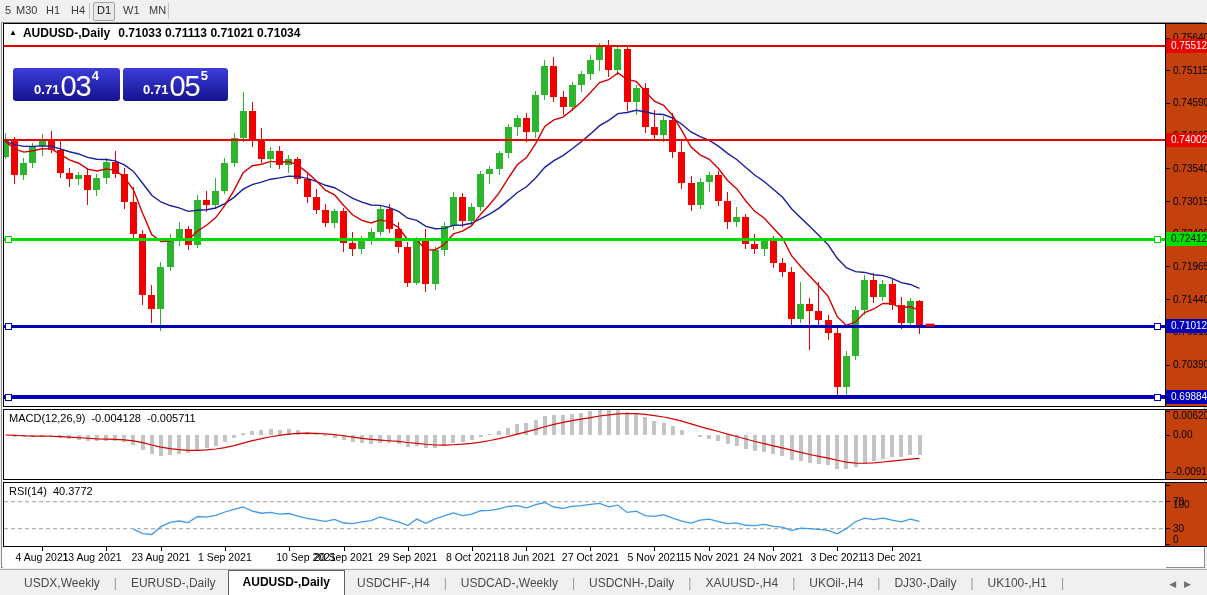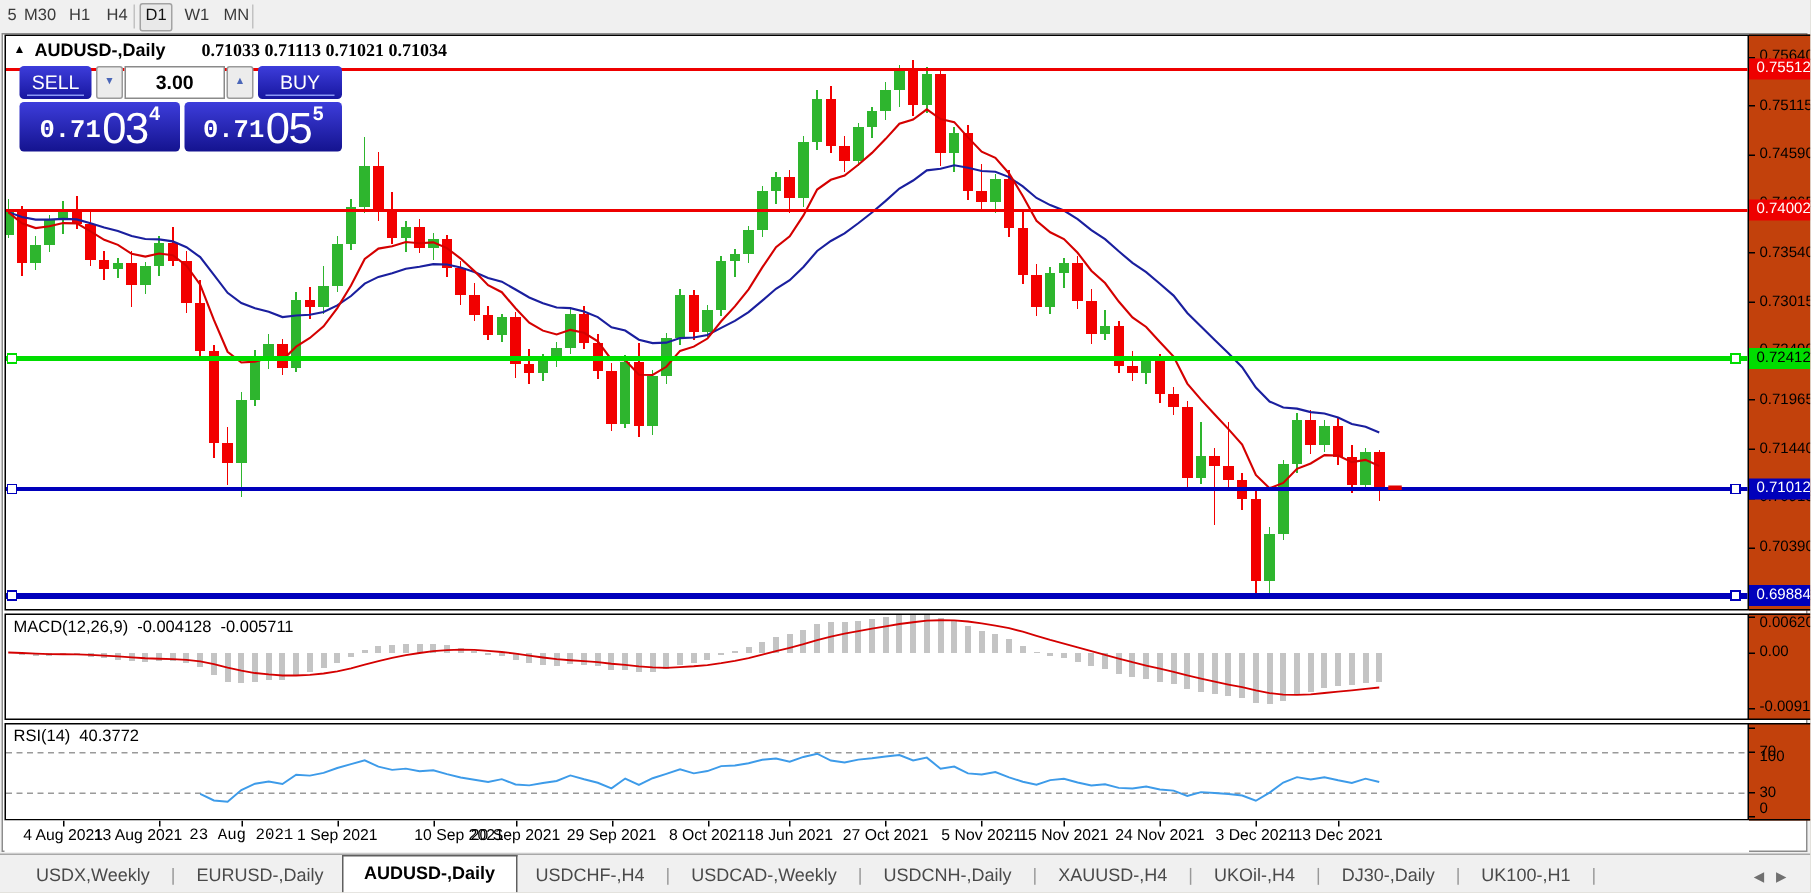--- a/index.html
+++ b/index.html
@@ -18,21 +18,21 @@
   #price-scale{top:23px;height:384px;}
   #macd-pane{top:409px;height:71px;}
   #macd-scale{top:409px;height:71px;}
   #rsi-pane{top:482px;height:65px;}
   #rsi-scale{top:482px;height:65px;}
   #date-axis{position:absolute;left:3px;top:547px;width:1163px;height:21px;background:#fff;overflow:hidden;}
   .plot{position:absolute;left:0;top:0;}
   
   #chart-header{position:absolute;left:9px;top:26px;z-index:6;font-size:12px;font-weight:bold;color:#000;white-space:nowrap;}
   #chart-header .tri{font-size:8px;vertical-align:2px;margin-right:6px;}
-  #chart-header .ohlc{margin-left:24px;font-weight:bold;font-family:Liberation Serif, serif;}
+  #chart-header .ohlc{margin-left:8px;font-weight:bold;}
   
   .ind-label{position:absolute;left:5px;top:2px;z-index:4;font-size:11px;color:#000;white-space:nowrap;}
   .ind-label span{margin-right:6px;}
   
   #trade-panel{position:absolute;left:13px;top:44px;width:215px;height:57px;z-index:7;}
   #tp-top{position:absolute;left:0;top:0;width:215px;height:22px;}
   .tp-btn{position:absolute;top:0;height:22px;background:linear-gradient(#3d3ddb,#17169f);color:#fff;
           border-radius:3px;font-size:13px;text-align:center;line-height:21px;}
   .tp-underline{position:absolute;left:5px;right:5px;bottom:2px;height:1px;background:#8a97f5;}
   #tp-sell-btn{left:0;width:48px;}
@@ -40,21 +40,21 @@
   .tp-spin{position:absolute;top:0;width:18px;height:22px;background:#ececec;border:1px solid #9a9a9a;box-sizing:border-box;
            border-radius:2px;color:#4a66b8;font-size:7px;text-align:center;line-height:20px;}
   #tp-spin-down{left:51px;}
   #tp-spin-up{left:138px;}
   #tp-volume{position:absolute;left:70px;top:0;width:67px;height:22px;background:#fff;border:1px solid #8a8a8a;box-sizing:border-box;
              font-size:13px;font-weight:bold;color:#000;text-align:center;line-height:20px;}
   .tp-price{position:absolute;top:24px;height:33px;background:linear-gradient(#3d3ddb,#14138f);color:#fff;border-radius:3px;
             display:flex;align-items:flex-end;justify-content:center;}
   #tp-bid{left:0;width:107px;}
   #tp-ask{left:110px;width:105px;}
-  .tp-price .pfx{font-size:17px;font-weight:bold;margin:0 1px 4px 0;font-family:Liberation Mono, monospace;}
+  .tp-price .pfx{font-size:13px;font-weight:bold;margin:0 1px 4px 0;}
   .tp-price .big{font-size:29px;line-height:29px;letter-spacing:-1px;}
   .tp-price .sup{font-size:13px;font-weight:bold;margin:0 0 18px 1px;}
   
   .sc-label{position:absolute;left:7px;font-size:10px;color:#000;white-space:nowrap;}
   .sc-tick{position:absolute;left:0;width:4px;height:1px;background:#000;}
   .sc-badge{position:absolute;left:0;right:0;height:14px;line-height:14px;padding-left:5px;font-size:10px;z-index:2;white-space:nowrap;}
   
   .dt-tick{position:absolute;top:0;width:1px;height:4px;background:#000;}
   .dt-label{position:absolute;top:4px;font-size:10.5px;color:#000;white-space:nowrap;transform:translateX(-50%);}
   
@@ -82,33 +82,20 @@
       <div class="tb-sep" style="left: 168px;"></div>
     </div>
 
   <div id="win-frame"></div>
 
   <div id="chart-header">
     <span class="tri">▲</span><span>AUDUSD-,Daily</span><span class="ohlc">0.71033 0.71113 0.71021 0.71034</span>
   </div>
 
   <div id="trade-panel">
-    <div id="tp-top">
-      <div id="tp-sell-btn" class="tp-btn">
-        <span>SELL</span>
-        <i class="tp-underline"></i>
-      </div>
-      <div id="tp-spin-down" class="tp-spin"><span>▼</span></div>
-      <div id="tp-volume">3.00</div>
-      <div id="tp-spin-up" class="tp-spin"><span>▲</span></div>
-      <div id="tp-buy-btn" class="tp-btn">
-        <span>BUY</span>
-        <i class="tp-underline"></i>
-      </div>
-    </div>
     <div id="tp-bid" class="tp-price">
       <span class="pfx">0.71</span>
         <span class="big">03</span>
         <span class="sup">4</span>
     </div>
     <div id="tp-ask" class="tp-price">
       <span class="pfx">0.71</span>
         <span class="big">05</span>
         <span class="sup">5</span>
     </div>
@@ -510,21 +497,21 @@
       <div class="sc-tick" style="top: 60.5px;"></div>
       <div class="sc-label" style="top: 51px;">0</div>
     </div>
 
   <div id="date-axis">
       <div class="dt-tick" style="left: 39.06px;"></div>
       <div class="dt-label" style="left: 39.06px;">4 Aug 2021</div>
       <div class="dt-tick" style="left: 103.04px;"></div>
       <div class="dt-label" style="left: 89px;">13 Aug 2021</div>
       <div class="dt-tick" style="left: 157.88px;"></div>
-      <div class="dt-label" style="left: 157.88px; font-family: Liberation Mono, monospace;">23 Aug 2021</div>
+      <div class="dt-label" style="left: 157.88px;">23 Aug 2021</div>
       <div class="dt-tick" style="left: 221.86px;"></div>
       <div class="dt-label" style="left: 221.86px;">1 Sep 2021</div>
       <div class="dt-tick" style="left: 285.84px;"></div>
       <div class="dt-label" style="left: 303px;">10 Sep 2021</div>
       <div class="dt-tick" style="left: 340.68px;"></div>
       <div class="dt-label" style="left: 340.68px;">20 Sep 2021</div>
       <div class="dt-tick" style="left: 404.66px;"></div>
       <div class="dt-label" style="left: 404.66px;">29 Sep 2021</div>
       <div class="dt-tick" style="left: 468.64px;"></div>
       <div class="dt-label" style="left: 468.64px;">8 Oct 2021</div>

